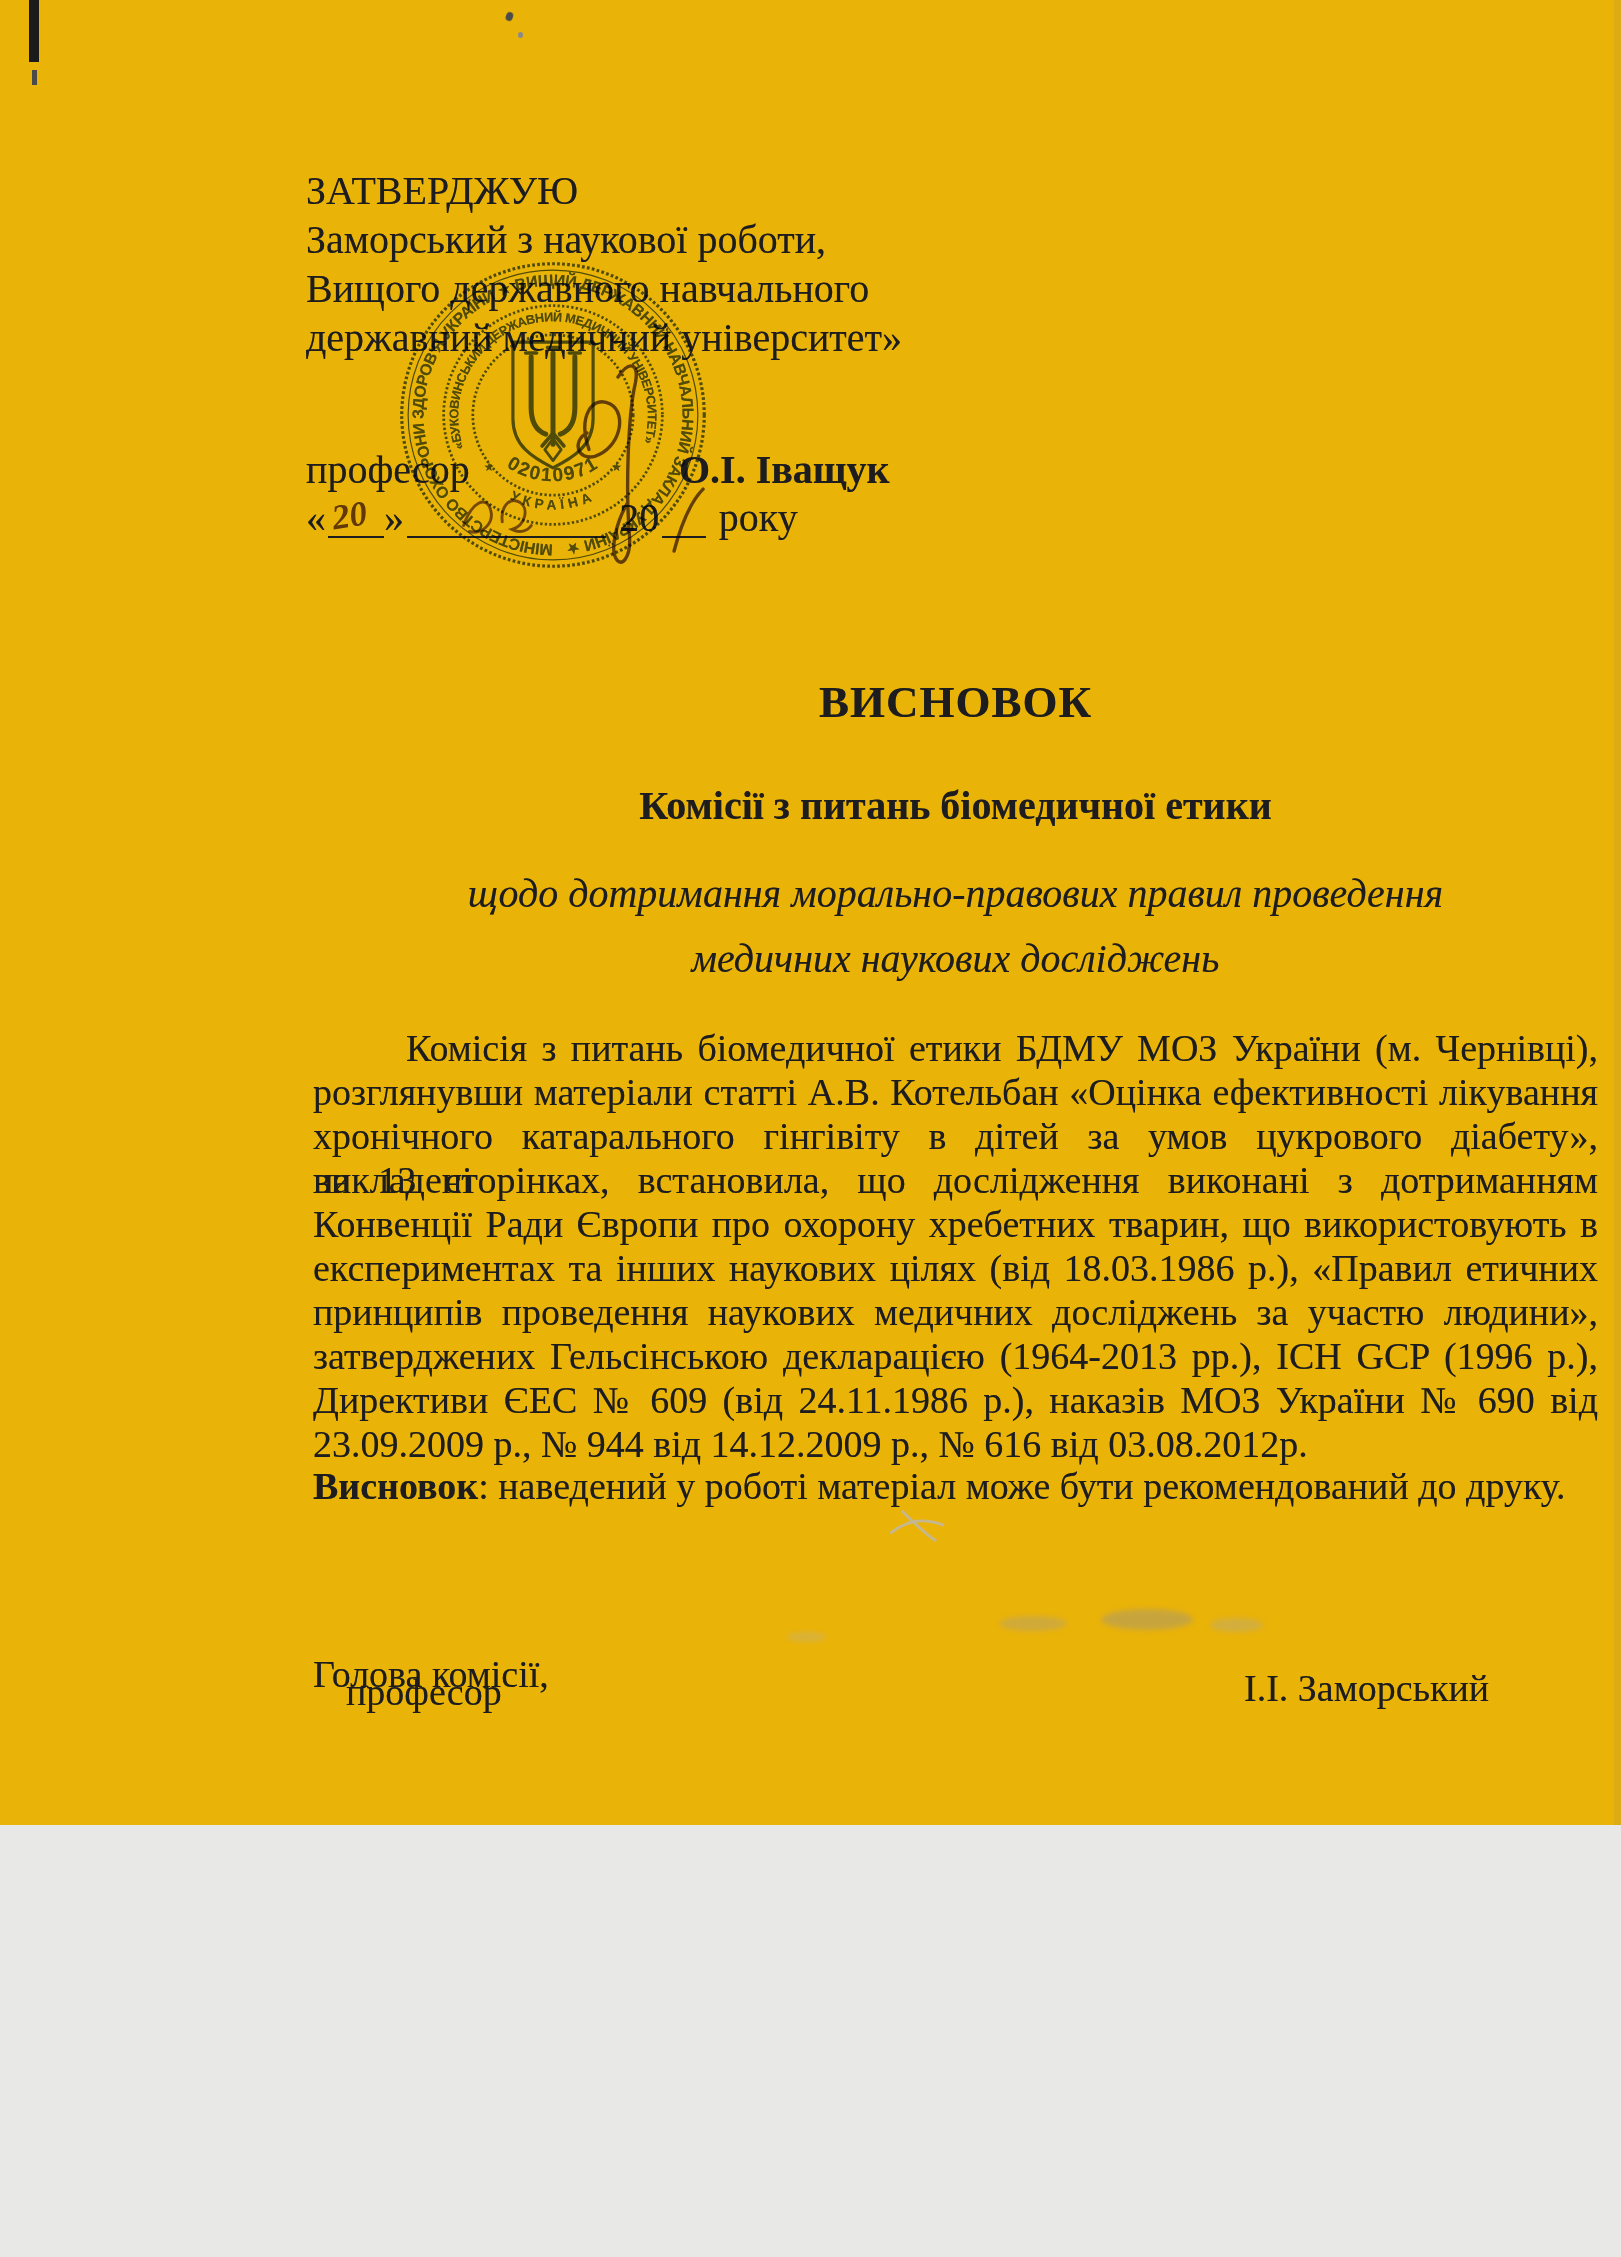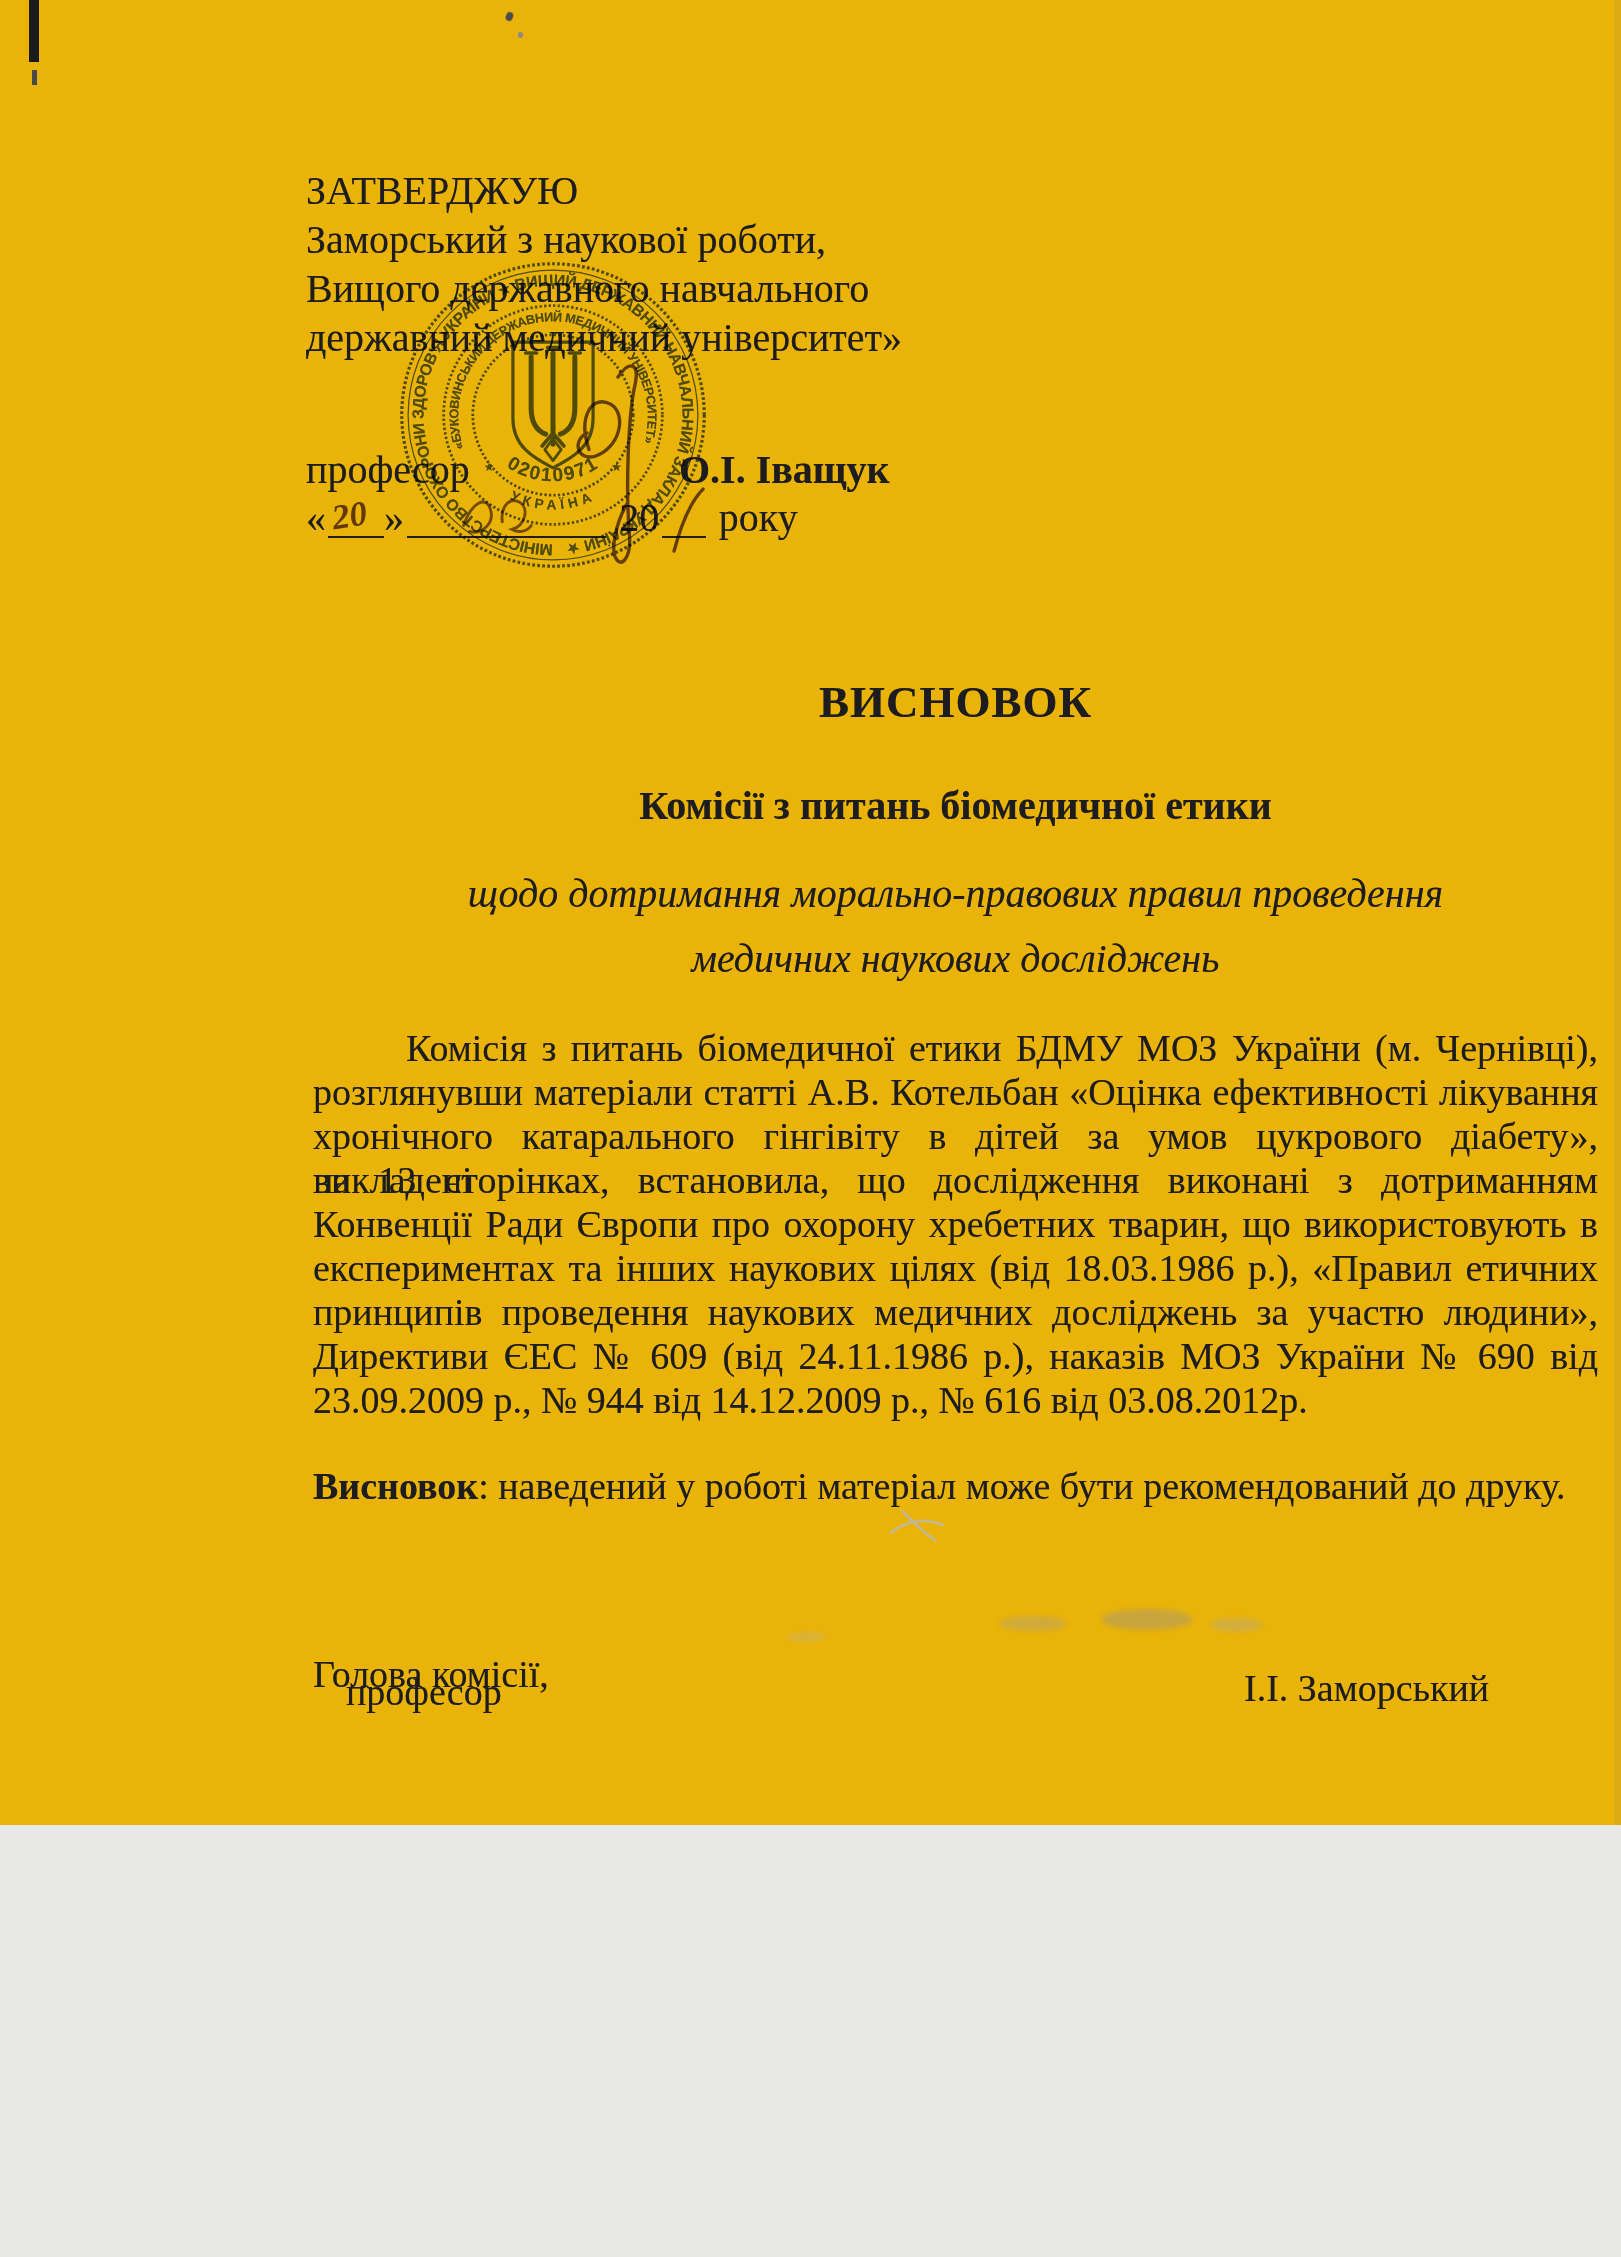--- a/index.html
+++ b/index.html
@@ -162,20 +162,21 @@
   <div class="t t4">медичних наукових досліджень</div>
 
   <div class="body-par">
     <div class="jl indent">Комісія з питань біомедичної етики БДМУ МОЗ України (м. Чернівці),</div>
     <div class="jl">розглянувши матеріали статті А.В. Котельбан «Оцінка ефективності лікування</div>
     <div class="jl">хронічного катарального гінгівіту в дітей за умов цукрового діабету», викладені</div>
     <div class="jl">на 13 сторінках, встановила, що дослідження виконані з дотриманням</div>
     <div class="jl">Конвенції Ради Європи про охорону хребетних тварин, що використовують в</div>
     <div class="jl">експериментах та інших наукових цілях (від 18.03.1986 р.), «Правил етичних</div>
     <div class="jl">принципів проведення наукових медичних досліджень за участю людини»,</div>
+    <div class="jl">затверджених Гельсінською декларацією (1964-2013 рр.), ICH GCP (1996 р.),</div>
     <div class="jl">Директиви ЄЕС № 609 (від 24.11.1986 р.), наказів МОЗ України № 690 від</div>
     <div class="jl last">23.09.2009 р., № 944 від 14.12.2009 р., № 616 від 03.08.2012р.</div>
   </div>
 
   <div class="concl">
     <b>Висновок</b><span>: наведений у роботі матеріал може бути рекомендований до друку.</span>
   </div>
 
   <svg class="pencil" viewBox="0 0 70 50">
     <g fill="none" stroke="#bdb8b0" stroke-width="3" stroke-linecap="round">

